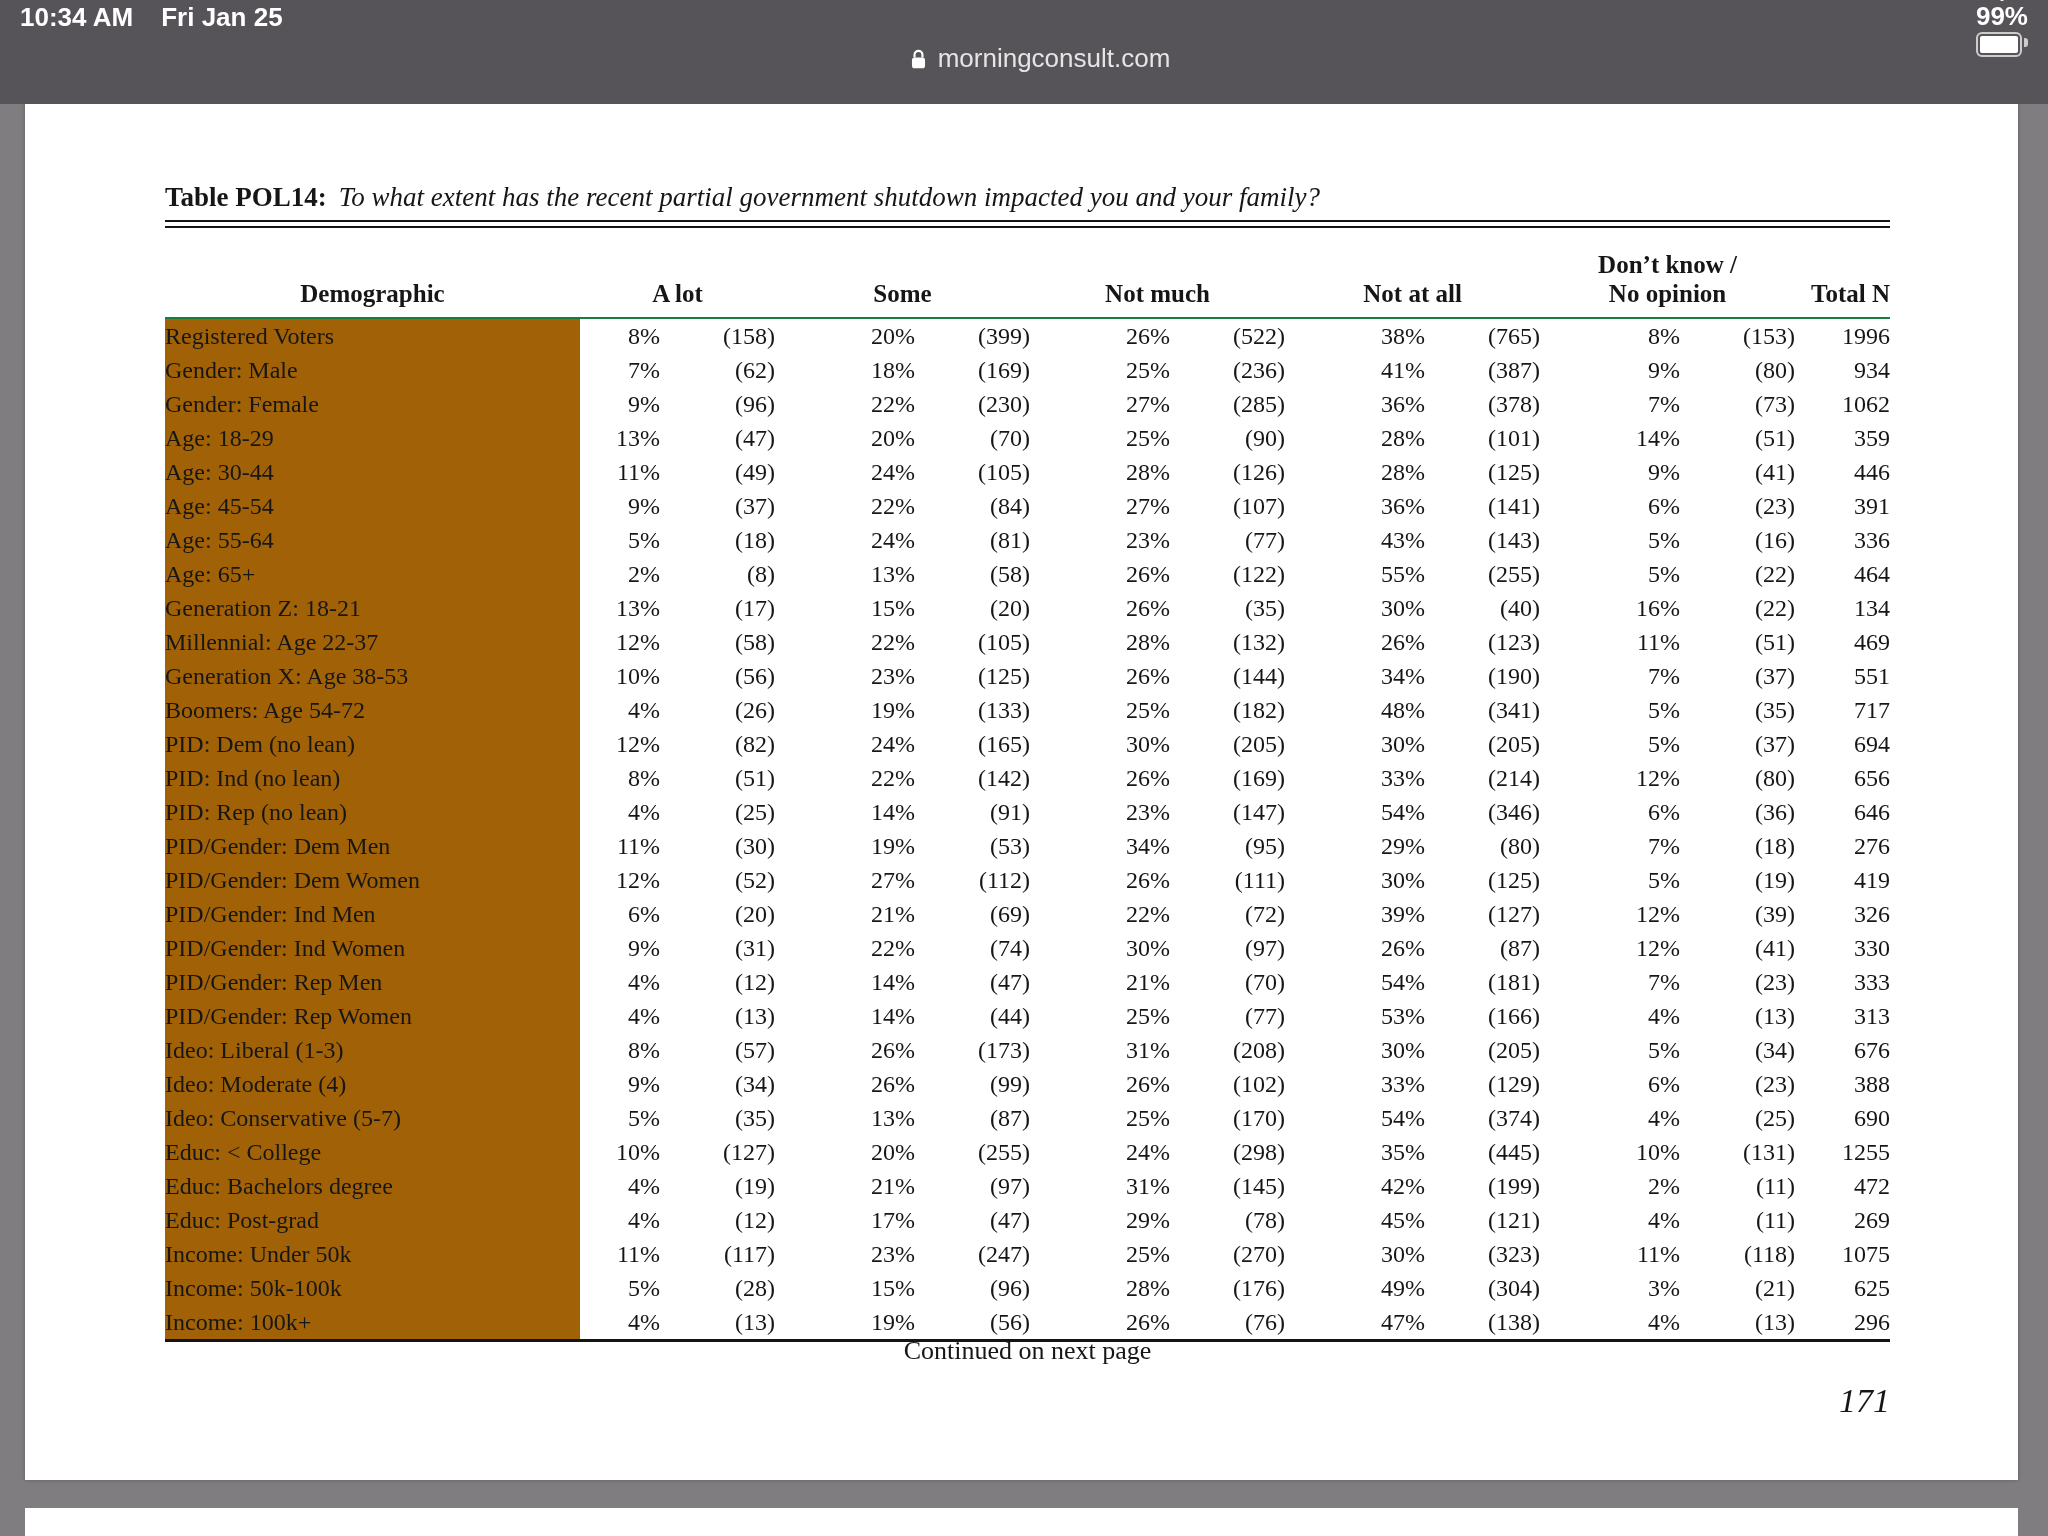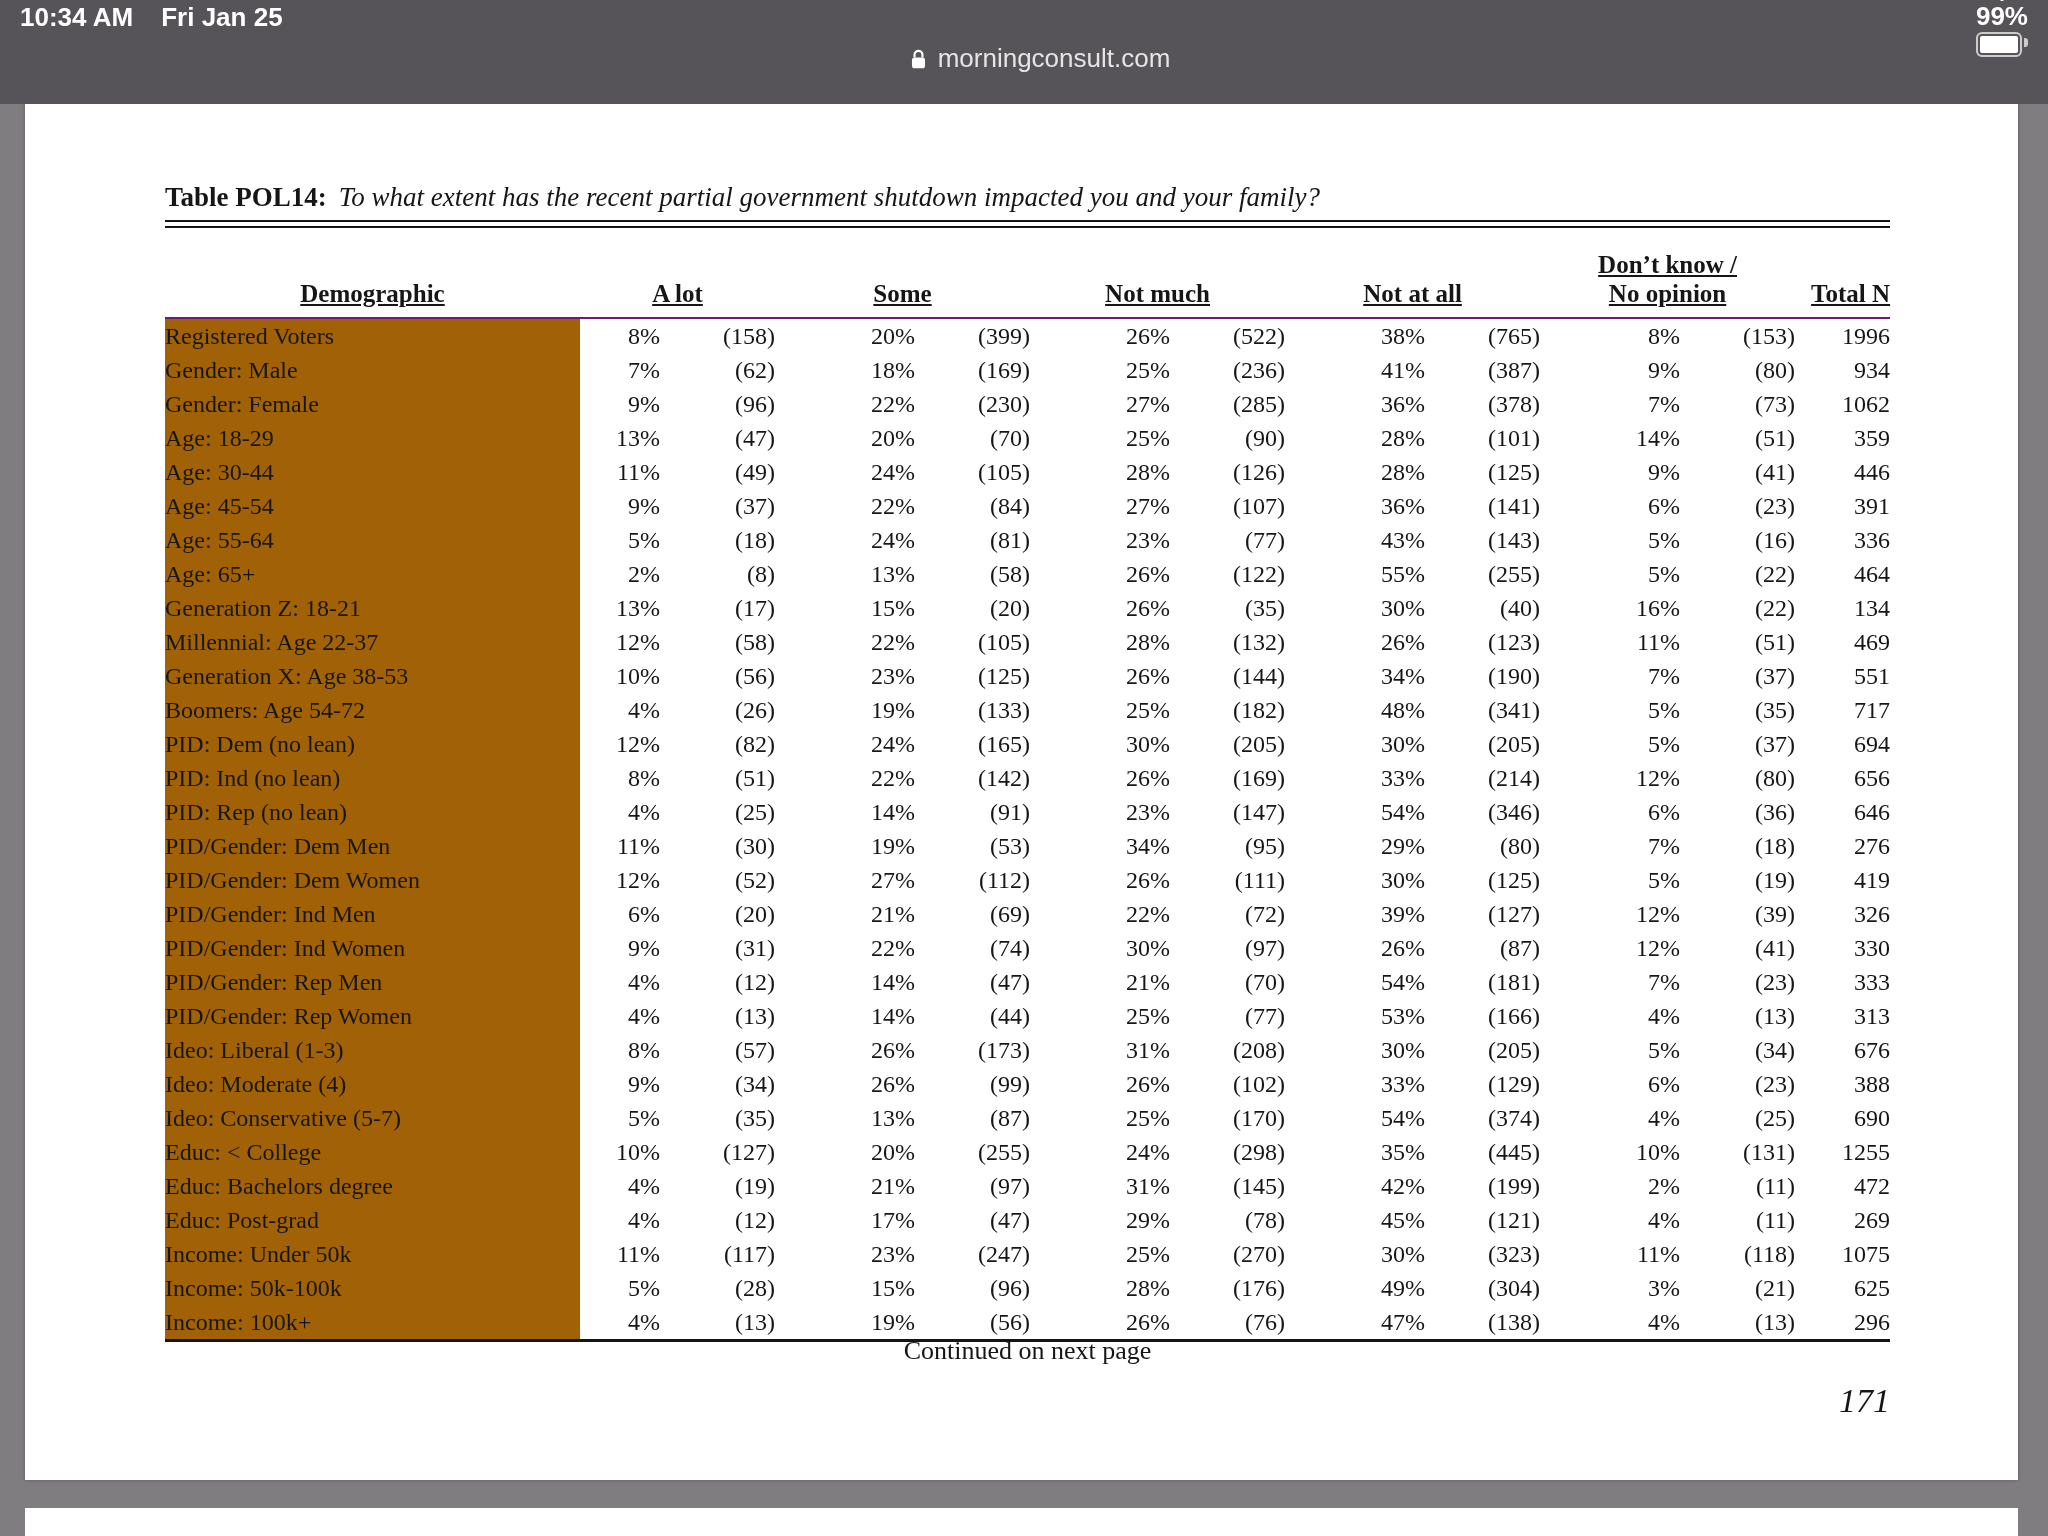--- a/index.html
+++ b/index.html
@@ -52,21 +52,21 @@
     border-top:2px solid #141414;border-bottom:2px solid #141414;
   }
   table.poll{
     position:absolute;left:140px;top:150px;width:1725px;
     border-collapse:collapse;table-layout:fixed;
     font-size:24px;color:#161616;border-bottom:3px solid #141414;
     font-family:"Liberation Serif","DejaVu Serif",serif;
   }
   table.poll thead th{
     vertical-align:bottom;font-weight:bold;padding:18px 0 9px 0;
-    border-bottom:2px solid #701a75;font-size:25px;line-height:29px;text-decoration:underline;
+    border-bottom:2px solid #15803d;font-size:25px;line-height:29px;
   }
   th.h-demo{text-align:center;}
   th.h-cat{text-align:center;}
   th.h-dk{text-align:center;white-space:pre-line;}
   th.h-total{text-align:right;}
   table.poll tbody td{
     height:34px;line-height:34px;padding:0;white-space:nowrap;
     overflow:hidden;
   }
   td.c-demo{background:#a16207;text-align:left;padding-left:14px;}

